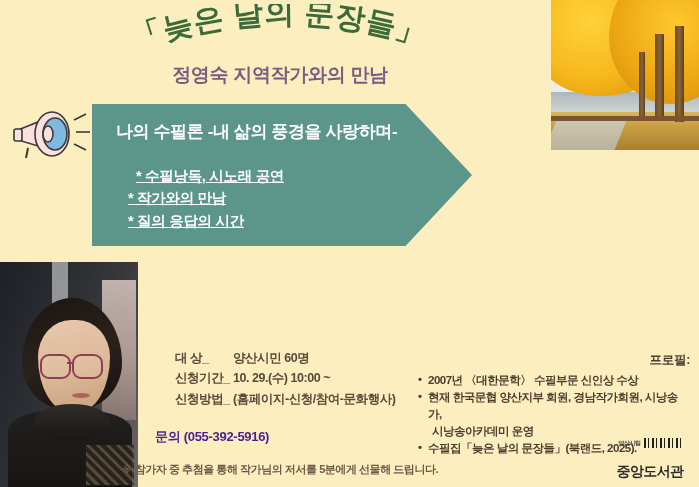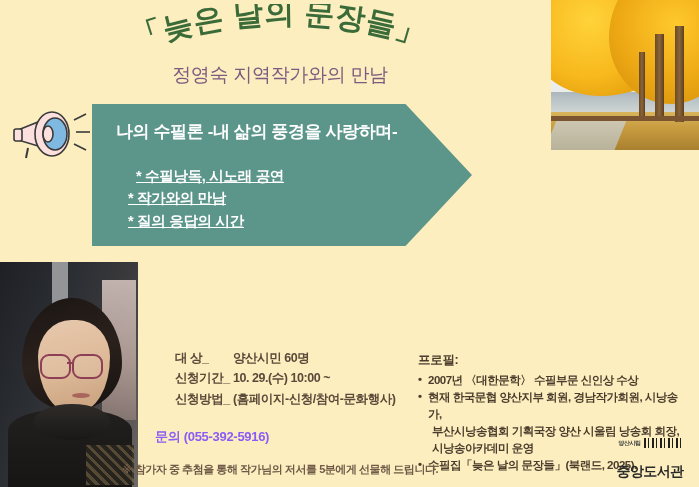--- a/index.html
+++ b/index.html
@@ -43,21 +43,21 @@
     fill: #3c6b3a;
     letter-spacing: 0.5px;
   }
   .subtitle {
     position: absolute;
     left: 110px;
     top: 62px;
     width: 340px;
     text-align: center;
     font-size: 19px;
-    font-weight: normal;
+    font-weight: bold;
     color: #7d5a80;
     letter-spacing: -0.3px;
   }
 
   
   .megaphone {
     position: absolute;
     left: 8px;
     top: 98px;
     width: 86px;
@@ -350,38 +350,39 @@
   .detail-row .lbl {
     display: inline-block;
     min-width: 58px;
   }
   .contact {
     position: absolute;
     left: 155px;
     top: 428px;
     font-size: 13px;
     font-weight: bold;
-    color: #8b5cf6;
+    color: #4c1d95;
     letter-spacing: -0.3px;
     white-space: nowrap;
   }
 
   
   .profile {
     position: absolute;
     left: 418px;
     top: 352px;
     width: 272px;
     color: #4a3c2c;
   }
   .profile-title {
     font-size: 12.5px;
     font-weight: bold;
     letter-spacing: -0.3px;
     margin-bottom: 3px;
+    text-align: right;
   }
   .profile ul {
     margin: 0;
     padding: 0;
     list-style: none;
   }
   .profile li {
     position: relative;
     padding-left: 10px;
     font-size: 11.5px;
@@ -537,21 +538,20 @@
   <div class="contact">문의 (055-392-5916)</div>
 
   <div class="profile">
     <div class="profile-title">프로필:</div>
     <ul>
       <li>
         <span>2007년 〈대한문학〉 수필부문 신인상 수상</span>
       </li>
       <li>
         <span>현재 한국문협 양산지부 회원, 경남작가회원, 시낭송가,</span>
-        <span class="cont">부산시낭송협회 기획국장  양산 시울림 낭송회 회장,</span>
         <span class="cont">시낭송아카데미 운영</span>
       </li>
       <li>
         <span>수필집「늦은 날의 문장들」(북랜드, 2025).</span>
       </li>
     </ul>
   </div>
 
   <div class="footer-note">
     <span>※ 참가자 중 추첨을 통해 작가님의 저서를 </span><span class="u">5분</span><span>에게 선물해 드립니다.</span>

